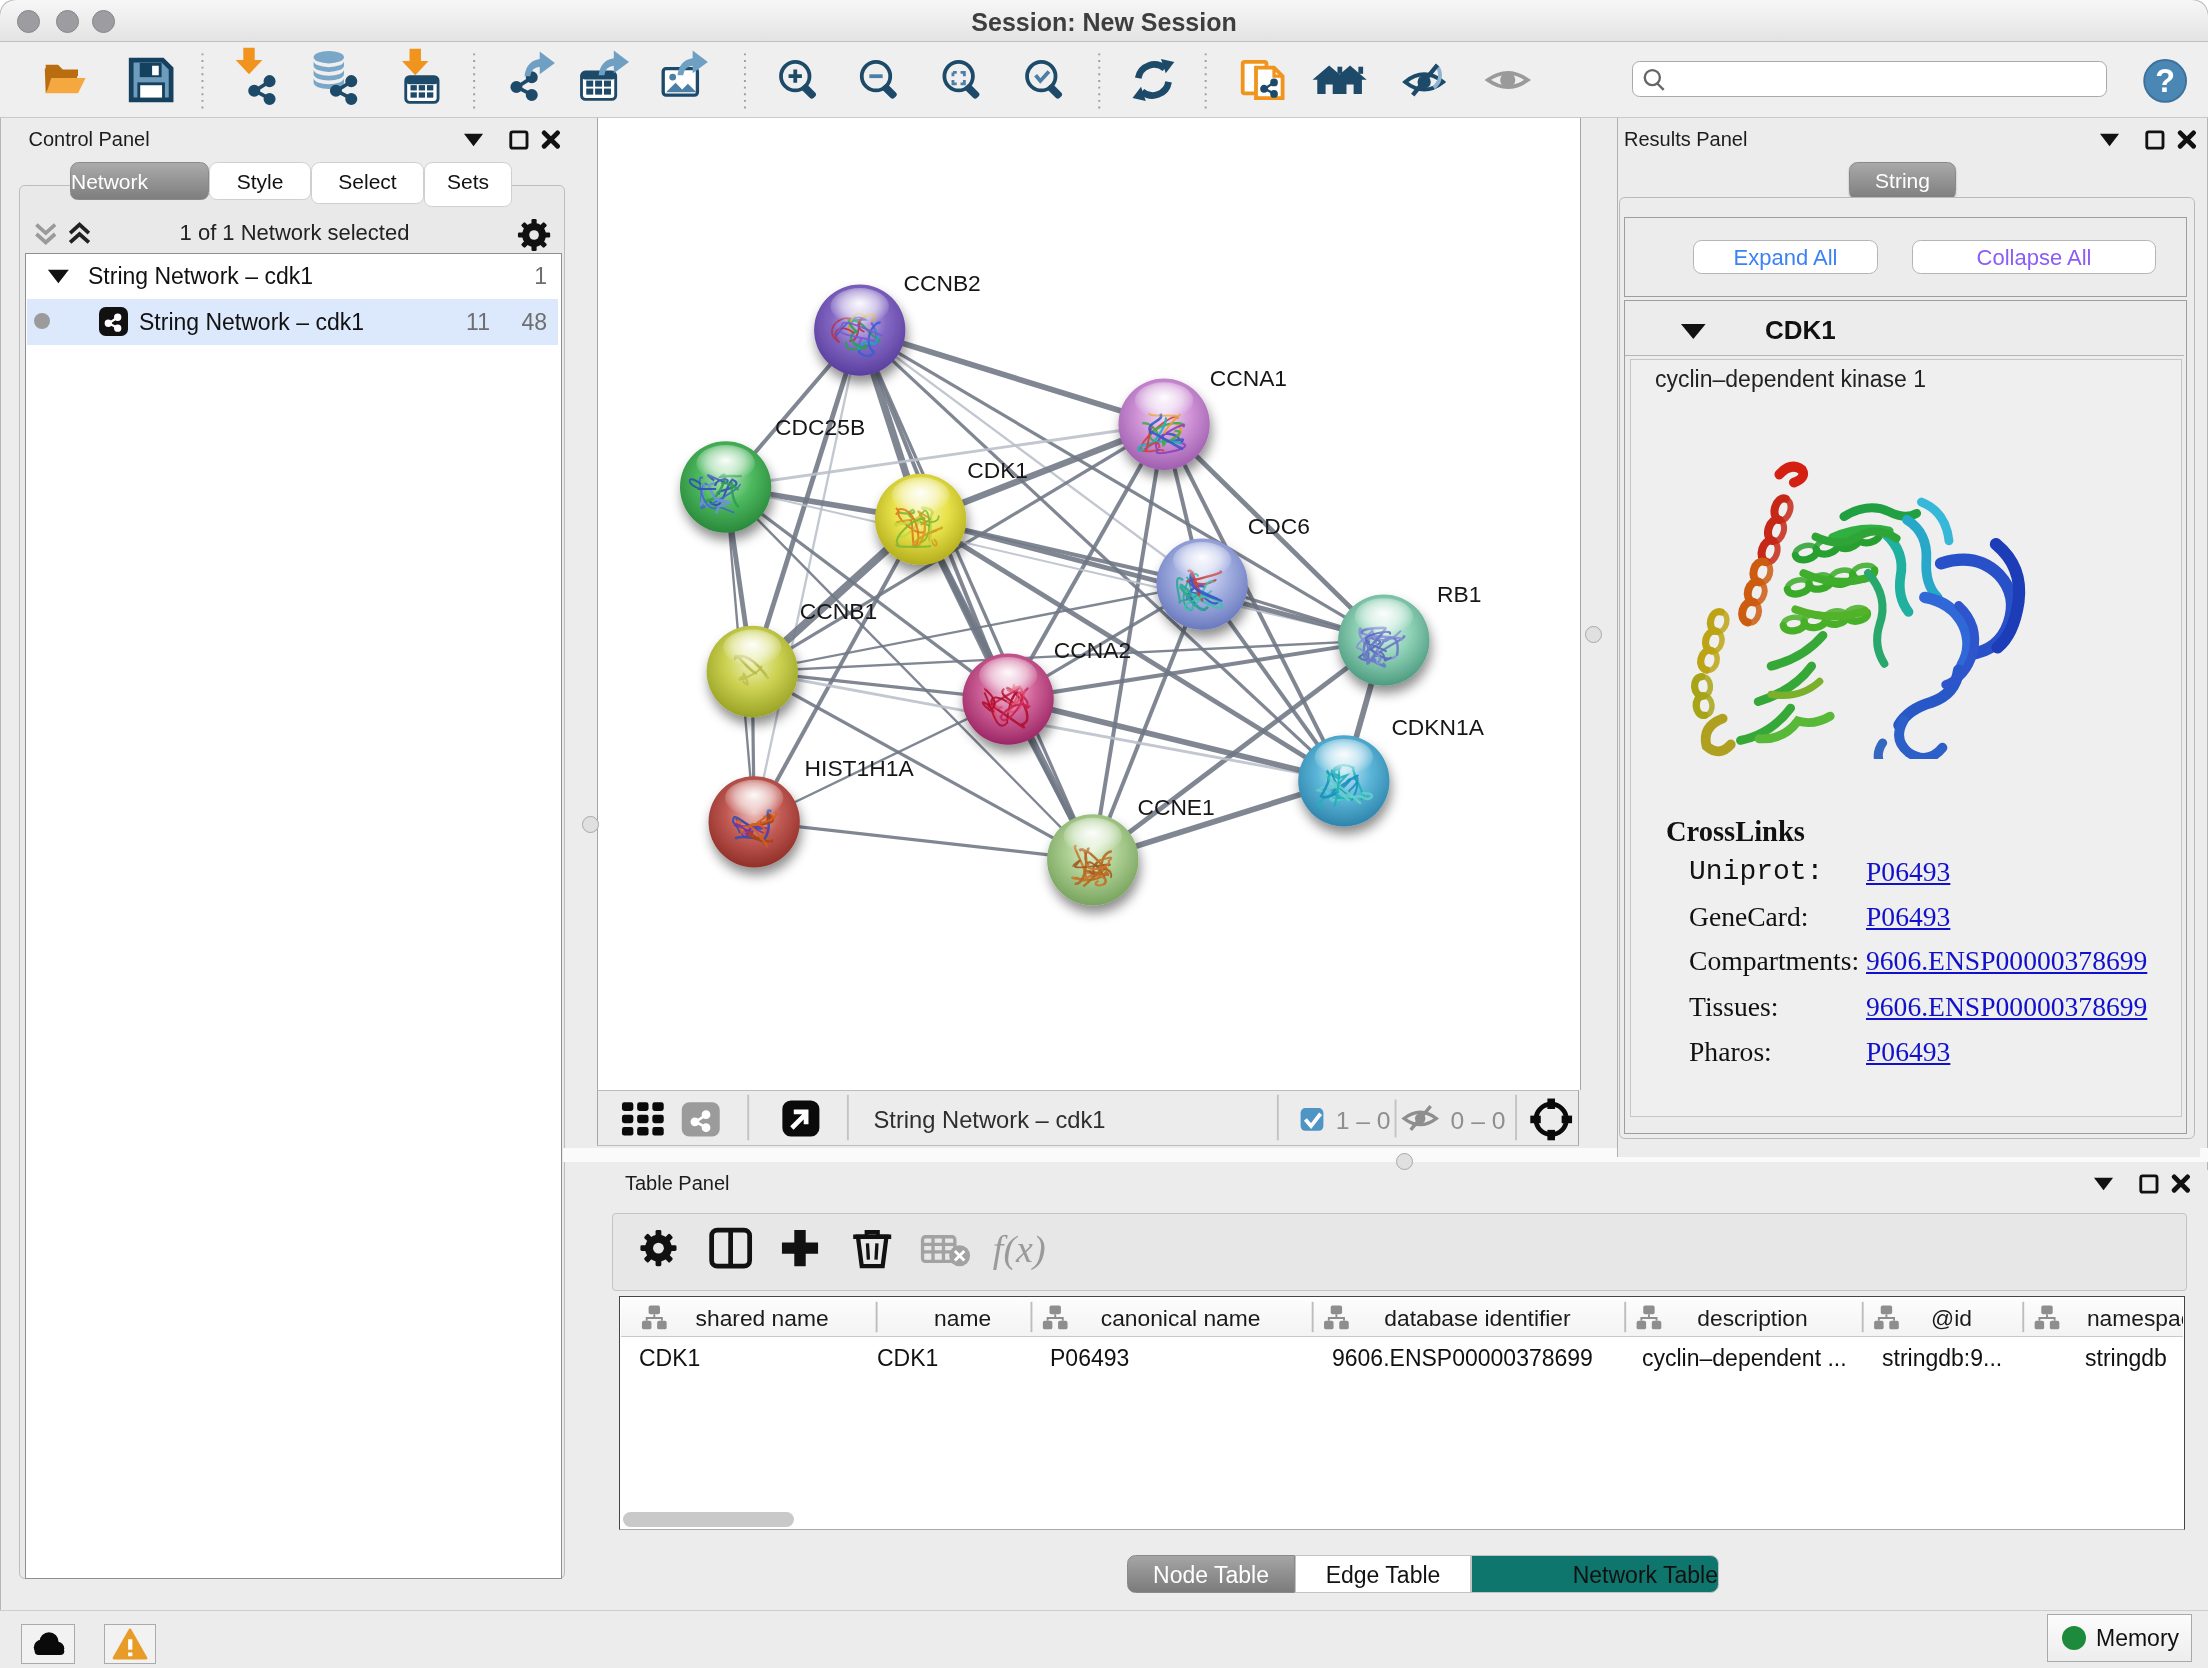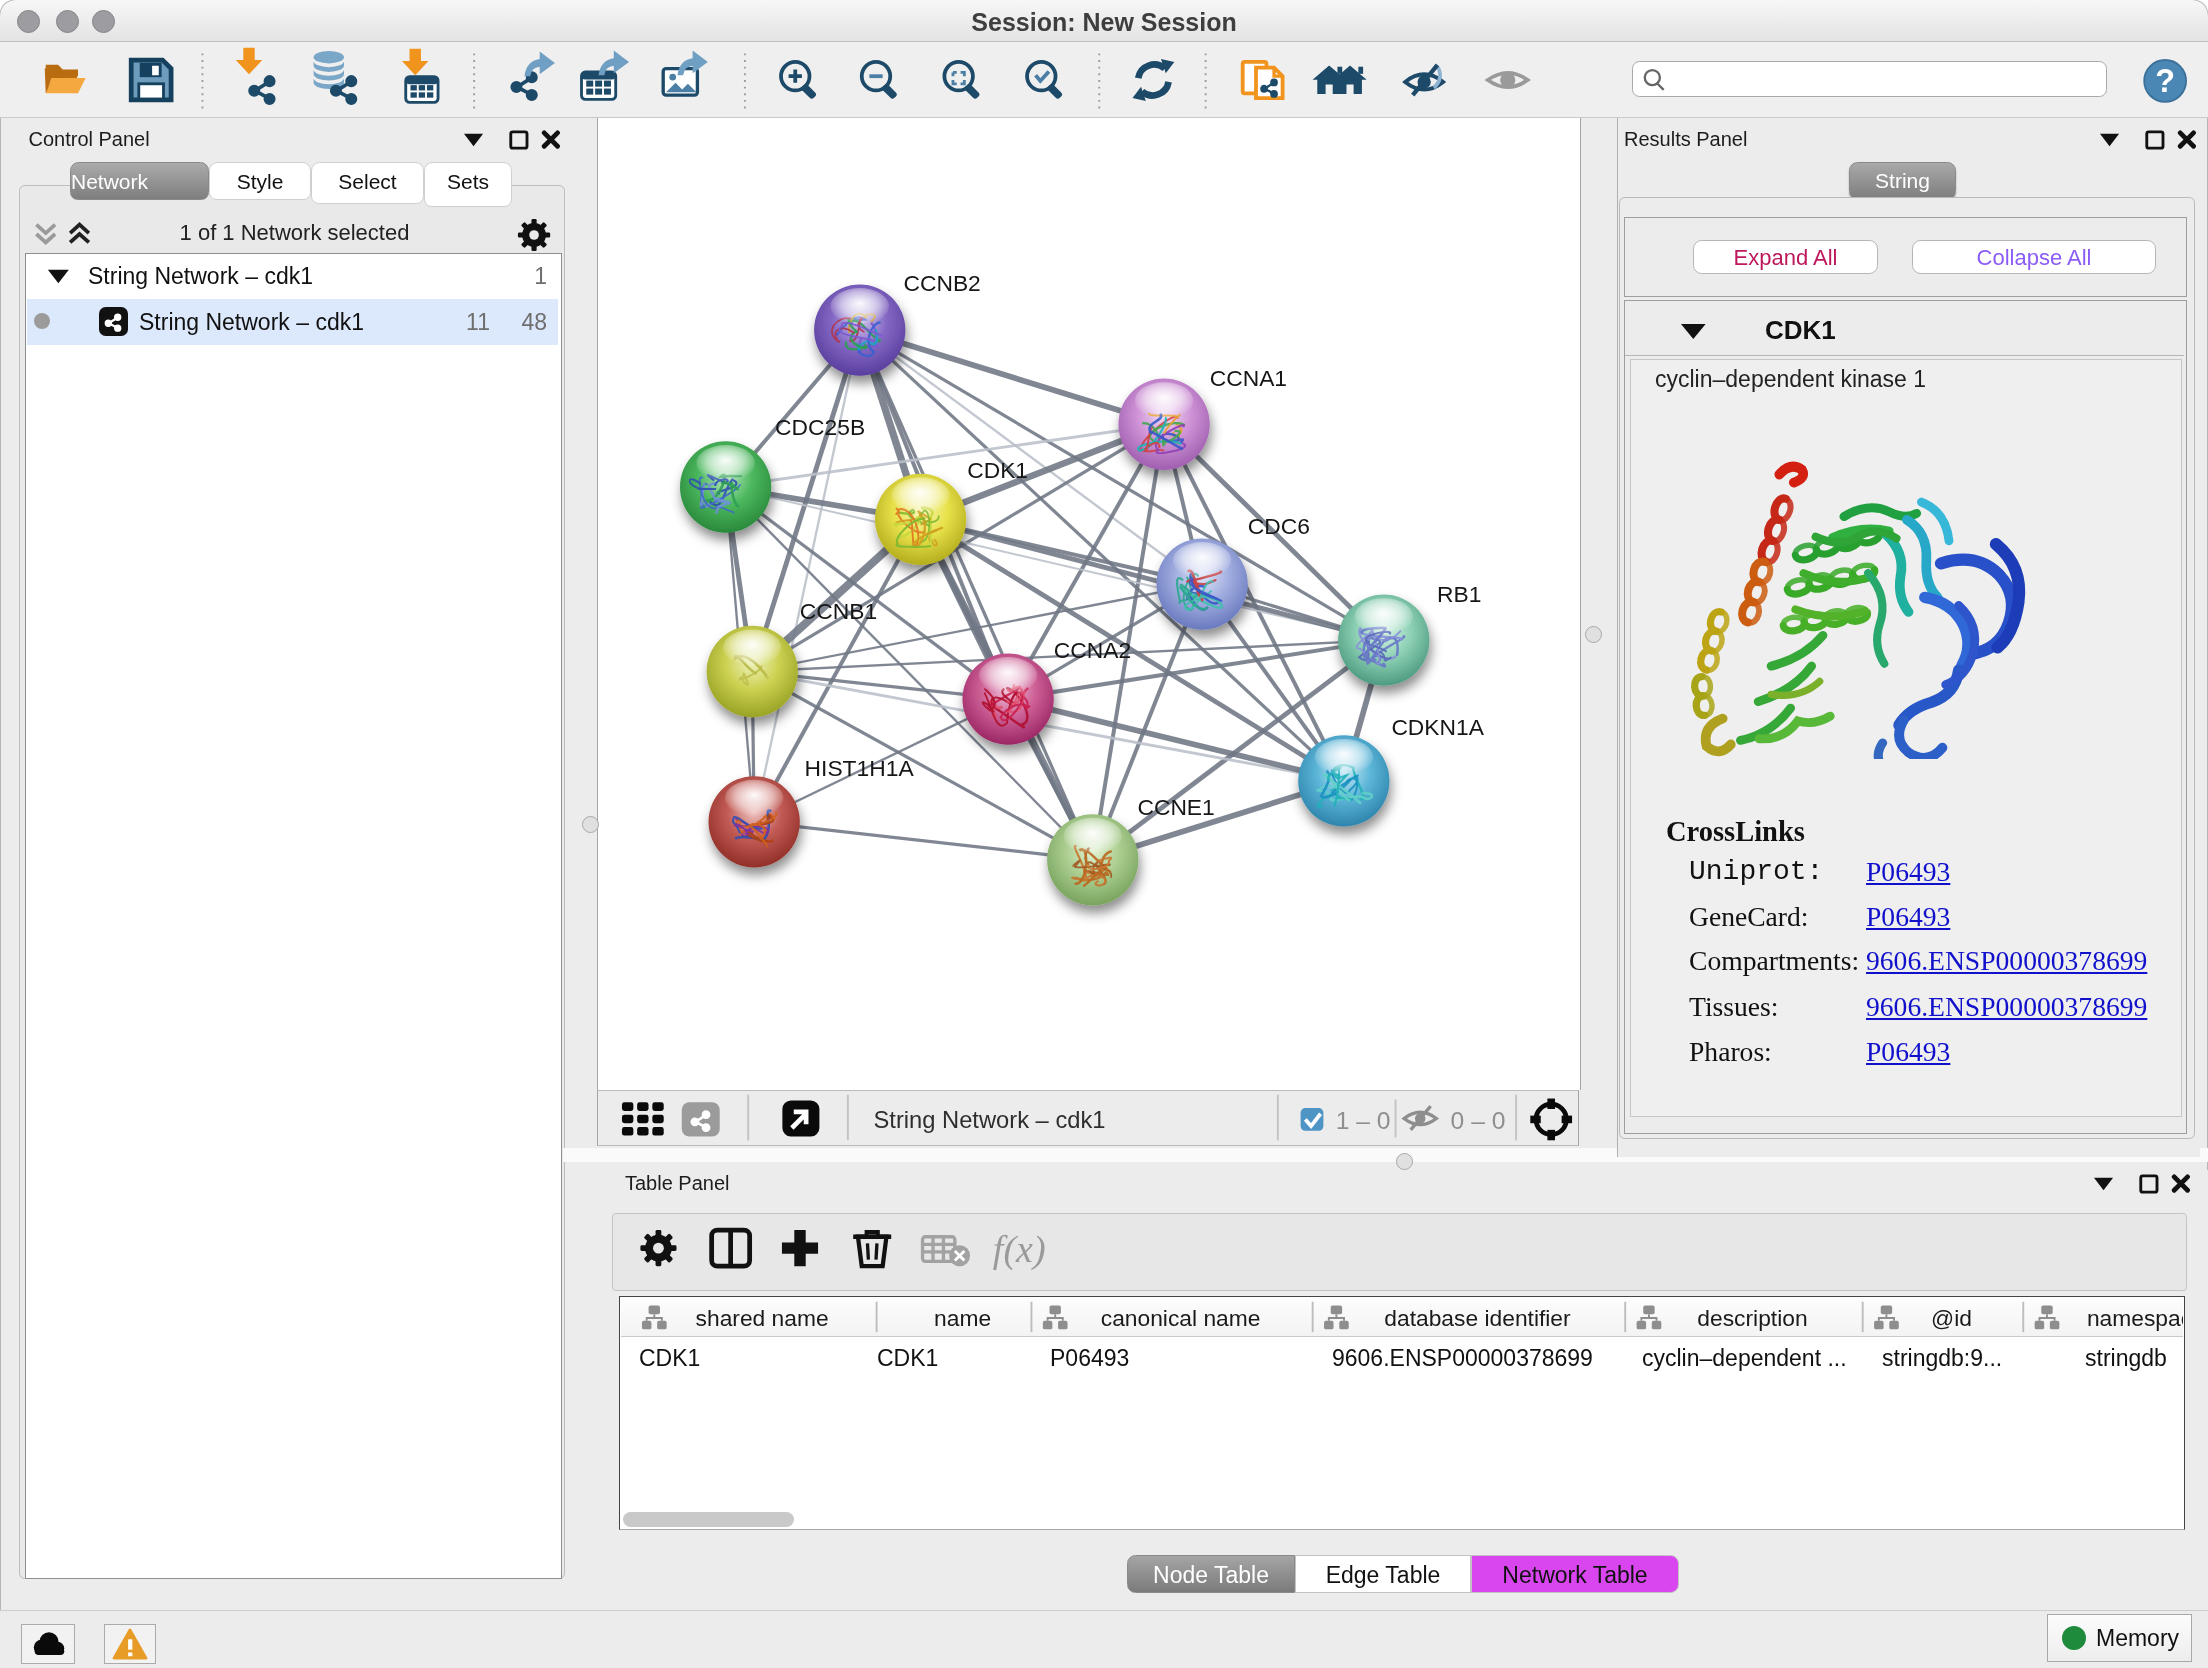--- a/index.html
+++ b/index.html
@@ -606,21 +606,21 @@
 <div class="abs" style="left:1617px;top:118px;width:582px;height:1039px;background:#ececec;border-left:1.9px solid #b0b0b0"></div>
 <div class="abs ptitle" style="left:1624px;top:128px">Results Panel</div>
 <svg class="abs" style="left:2100px;top:130px" width="105" height="21" viewBox="0 0 110 22">
       <path d="M0,4 l20,0 -10,13 z" fill="#111"></path>
       <rect x="49" y="2" width="17" height="17" fill="none" stroke="#111" stroke-width="3" rx="2"></rect>
       <path d="M84,3 l14,14 M98,3 l-14,14" stroke="#111" stroke-width="5" stroke-linecap="round"></path>
     </svg>
 <div class="abs" style="left:1849px;top:162px;width:105px;height:36px;background:linear-gradient(#a9a9a9,#7d7d7d);border:1px solid #8a8a8a;border-radius:8.6px;color:#fff;font-size:21px;text-align:center;line-height:36px;box-shadow:0 1px 1.9px rgba(0,0,0,0.3)">String</div>
 <div class="abs" style="left:1619px;top:197px;width:574px;height:940px;background:#ececec;border:1px solid #b9b9b9;border-radius:5.7px"></div>
 <div class="abs" style="left:1624px;top:217px;width:561px;height:78px;background:#ececec;border:1px solid #9e9e9e"></div>
-<div class="abs" style="left:1693px;top:240px;width:185px;height:34px;background:#fff;border:1px solid #b5b5b5;border-radius:8.6px;font-size:22px;color:#be185d;text-align:center;line-height:34px;box-sizing:border-box">Expand All</div>
+<div class="abs" style="left:1693px;top:240px;width:185px;height:34px;background:#fff;border:1px solid #b5b5b5;border-radius:8.6px;font-size:22px;color:#3b82f6;text-align:center;line-height:34px;box-sizing:border-box">Expand All</div>
 <div class="abs" style="left:1912px;top:240px;width:244px;height:34px;background:#fff;border:1px solid #b5b5b5;border-radius:8.6px;font-size:22px;color:#8b5cf6;text-align:center;line-height:34px;box-sizing:border-box">Collapse All</div>
 <div class="abs" style="left:1624px;top:300px;width:561px;height:832px;background:#ececec;border:1px solid #9e9e9e"></div>
 <svg class="abs" style="left:1680px;top:322px" width="28.5" height="19" viewBox="0 0 30 20">
       <path d="M1,2 l26,0 -13,16 z" fill="#111"></path>
     </svg>
 <div class="abs" style="left:1765px;top:315px;font-size:26px;font-weight:bold;color:#111">CDK1</div>
 <div class="abs" style="left:1625px;top:355px;width:559px;height:0;border-top:1px solid #b5b5b5"></div>
 <div class="abs" style="left:1630px;top:359px;width:550px;height:756px;background:#efefef;border:1px solid #c6c6c6"></div>
 <div class="abs" style="left:1655px;top:366px;font-size:23px;color:#222">cyclin–dependent kinase 1</div>
 <svg class="abs" style="left:1672px;top:460px" width="360" height="299" viewBox="0 0 440 370">
@@ -803,21 +803,21 @@
 <div class="abs" style="left:639px;top:1345px;font-size:23px;color:#111">CDK1</div>
 <div class="abs" style="left:877px;top:1345px;font-size:23px;color:#111">CDK1</div>
 <div class="abs" style="left:1050px;top:1345px;font-size:23px;color:#111">P06493</div>
 <div class="abs" style="left:1332px;top:1345px;font-size:23px;color:#111">9606.ENSP00000378699</div>
 <div class="abs" style="left:1642px;top:1345px;font-size:23px;color:#111">cyclin–dependent ...</div>
 <div class="abs" style="left:1882px;top:1345px;font-size:23px;color:#111">stringdb:9...</div>
 <div class="abs" style="left:2085px;top:1345px;font-size:23px;color:#111">stringdb</div>
 <div class="abs" style="left:623px;top:1512px;width:171px;height:15px;background:#c9c9c9;border-radius:7.6px"></div>
 <div class="abs" style="left:1127px;top:1555px;width:168px;height:38px;background:linear-gradient(#a5a5a5,#7b7b7b);border:1px solid #8a8a8a;border-radius:8.6px 0 0 8.6px;color:#fff;font-size:23px;text-align:center;line-height:38px;box-sizing:border-box">Node Table</div>
 <div class="abs" style="left:1295px;top:1555px;width:176px;height:38px;background:#fff;border:1px solid #c3c3c3;color:#111;font-size:23px;text-align:center;line-height:38px;box-sizing:border-box">Edge Table</div>
-<div class="abs" style="left:1471px;top:1555px;width:208px;height:38px;background:#d946ef;border:1px solid #c3c3c3;border-radius:0 8.6px 8.6px 0;color:#111;font-size:23px;text-align:center;line-height:38px;box-sizing:border-box">Network Table</div>
+<div class="abs" style="left:1471px;top:1555px;width:248px;height:38px;background:#0f766e;border:1px solid #c3c3c3;border-radius:0 8.6px 8.6px 0;color:#111;font-size:23px;text-align:right;line-height:38px;box-sizing:border-box">Network Table</div>
 <div class="abs" style="left:0;top:1610px;width:2208px;height:58px;background:#ececec;border-top:1.9px solid #cdcdcd"></div>
 <div class="abs" style="left:21px;top:1624px;width:54px;height:40px;background:#f2f2f2;border:1.9px solid #ababab;box-sizing:border-box"></div>
 <svg class="abs" style="left:28.5px;top:1632px" width="40" height="27" viewBox="0 0 42 28">
       <g fill="#0a0a0a">
         <circle cx="13" cy="16" r="8"></circle>
         <circle cx="21" cy="10" r="10"></circle>
         <circle cx="30" cy="17" r="7"></circle>
         <rect x="6" y="16" width="31" height="8" rx="4"></rect>
       </g>
     </svg>

